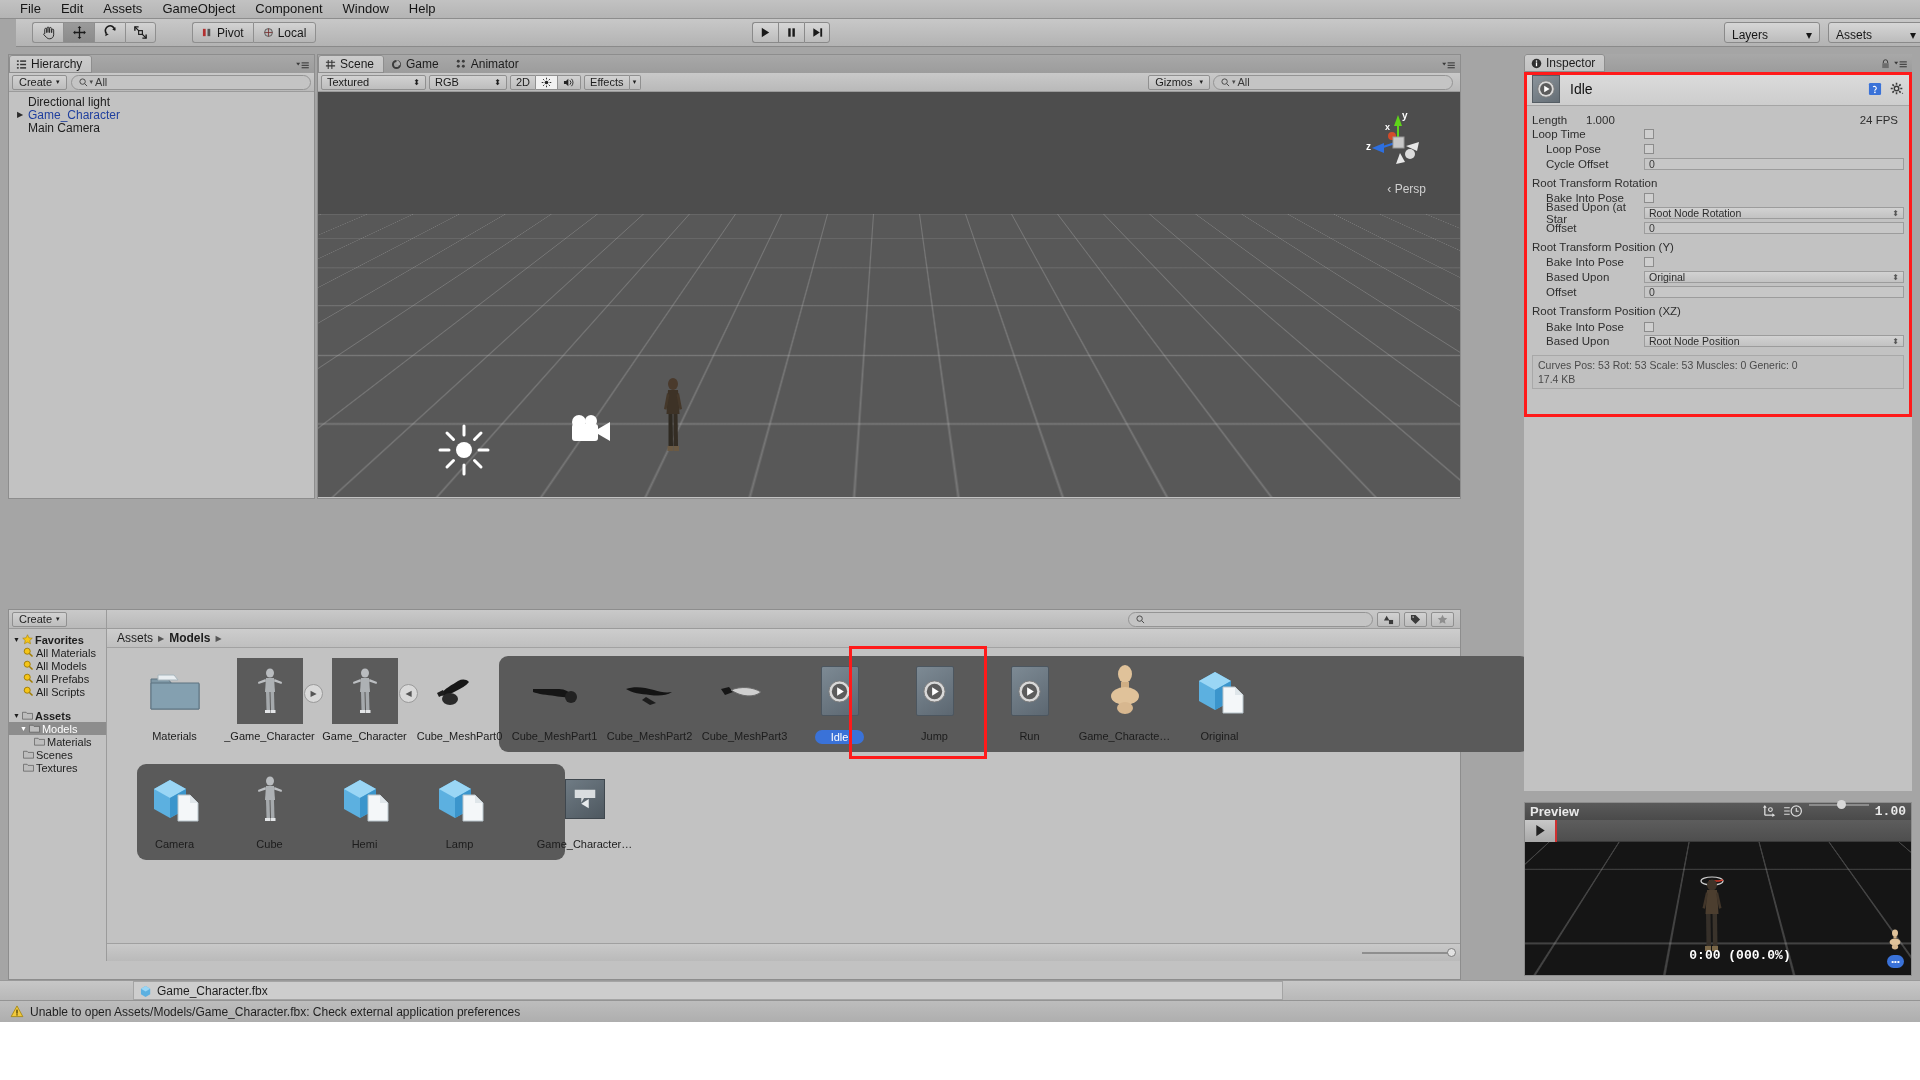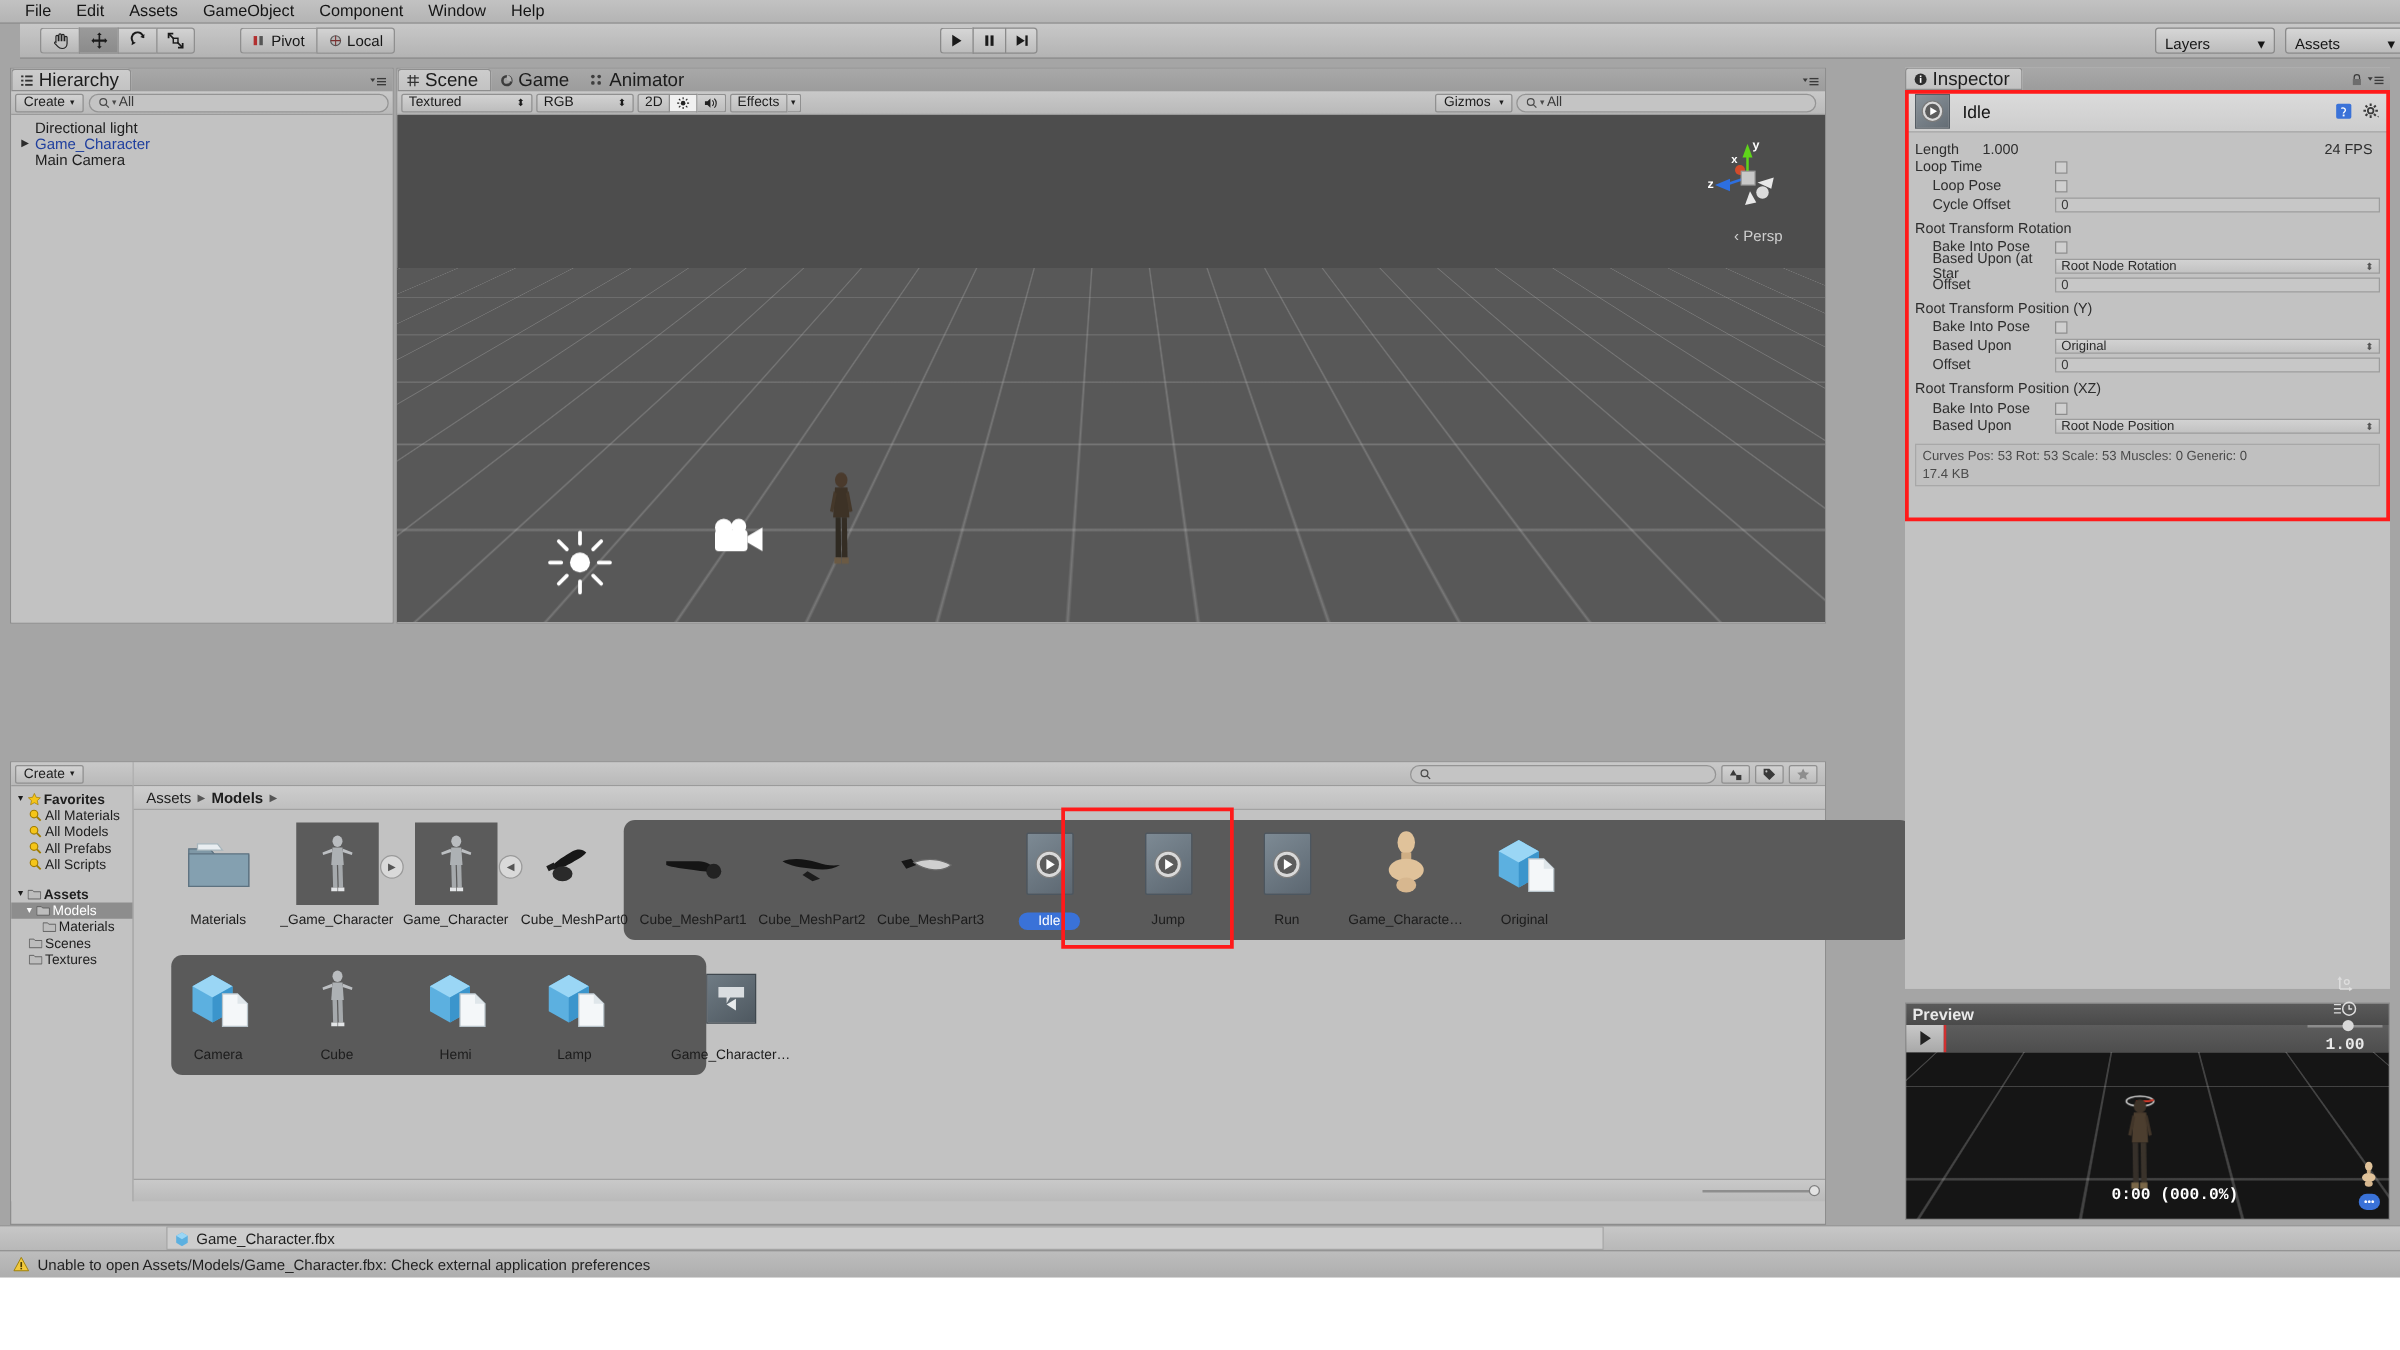--- a/index.html
+++ b/index.html
@@ -67,21 +67,21 @@
   .drop .caret { position:absolute; right:7px; }
 
   
   .panel { position:absolute; background:#c2c2c2; }
   .tabrow {
     height:18px; background:linear-gradient(#a8a8a8,#9c9c9c);
     display:flex; align-items:flex-end; position:relative;
   }
   .tab {
     height:18px; padding:0 10px 0 7px; display:flex; align-items:center; gap:4px;
-    font-size:15px; color:#1c1c1c; cursor:pointer;
+    font-size:12px; color:#1c1c1c; cursor:pointer;
     border-radius:3px 3px 0 0;
   }
   .tab.active { background:linear-gradient(#cdcdcd,#c2c2c2); box-shadow:0 0 0 1px #8e8e8e inset; }
   .tabmenu { position:absolute; right:4px; bottom:3px; display:flex; align-items:center; gap:3px; }
 
   .subbar {
     height:19px; background:linear-gradient(#c9c9c9,#b9b9b9);
     border-bottom:1px solid #9b9b9b; display:flex; align-items:center; padding:0 3px; gap:4px;
   }
   .createbtn {
@@ -213,21 +213,21 @@
     margin-top:6px; border:1px solid #a8a8a8; background:#c0c0c0; padding:2px 5px;
     font-size:10.5px; color:#4a4a4a; line-height:1.35;
   }
 
   
   #preview { position:absolute; left:1524px; top:802px; width:388px; height:174px; border:1px solid #8d8d8d; }
   .prevHdr {
     height:17px; background:linear-gradient(#5a5a5a,#4a4a4a); display:flex; align-items:center;
     padding:0 5px; color:#e9e9e9; font-size:13px; font-weight:bold; gap:6px;
   }
-  .prevHdrRight { margin-left:auto; display:flex; align-items:center; gap:6px;flex-direction:column; }
+  .prevHdrRight { margin-left:auto; display:flex; align-items:flex-start; gap:6px; }
   .pvSlider { width:60px; height:2px; background:#8c8c8c; position:relative; }
   .pvSlider .knob { position:absolute; left:28px; top:-4px; width:9px; height:9px; border-radius:50%; background:#d8d8d8; }
   .prevBar { height:22px; background:linear-gradient(#5d5d5d,#4e4e4e); display:flex; align-items:center; border-bottom:1px solid #3a3a3a; }
   .prevPlay {
     width:32px; height:22px; background:linear-gradient(#c8c8c8,#a8a8a8); display:flex;
     align-items:center; justify-content:center; border-right:2px solid #d03030; cursor:pointer;
   }
   .prevStage { position:relative; height:calc(100% - 39px); background:#151515; overflow:hidden; }
   .prevGrid {
     position:absolute; left:-50%; top:-30%; width:200%; height:180%;

